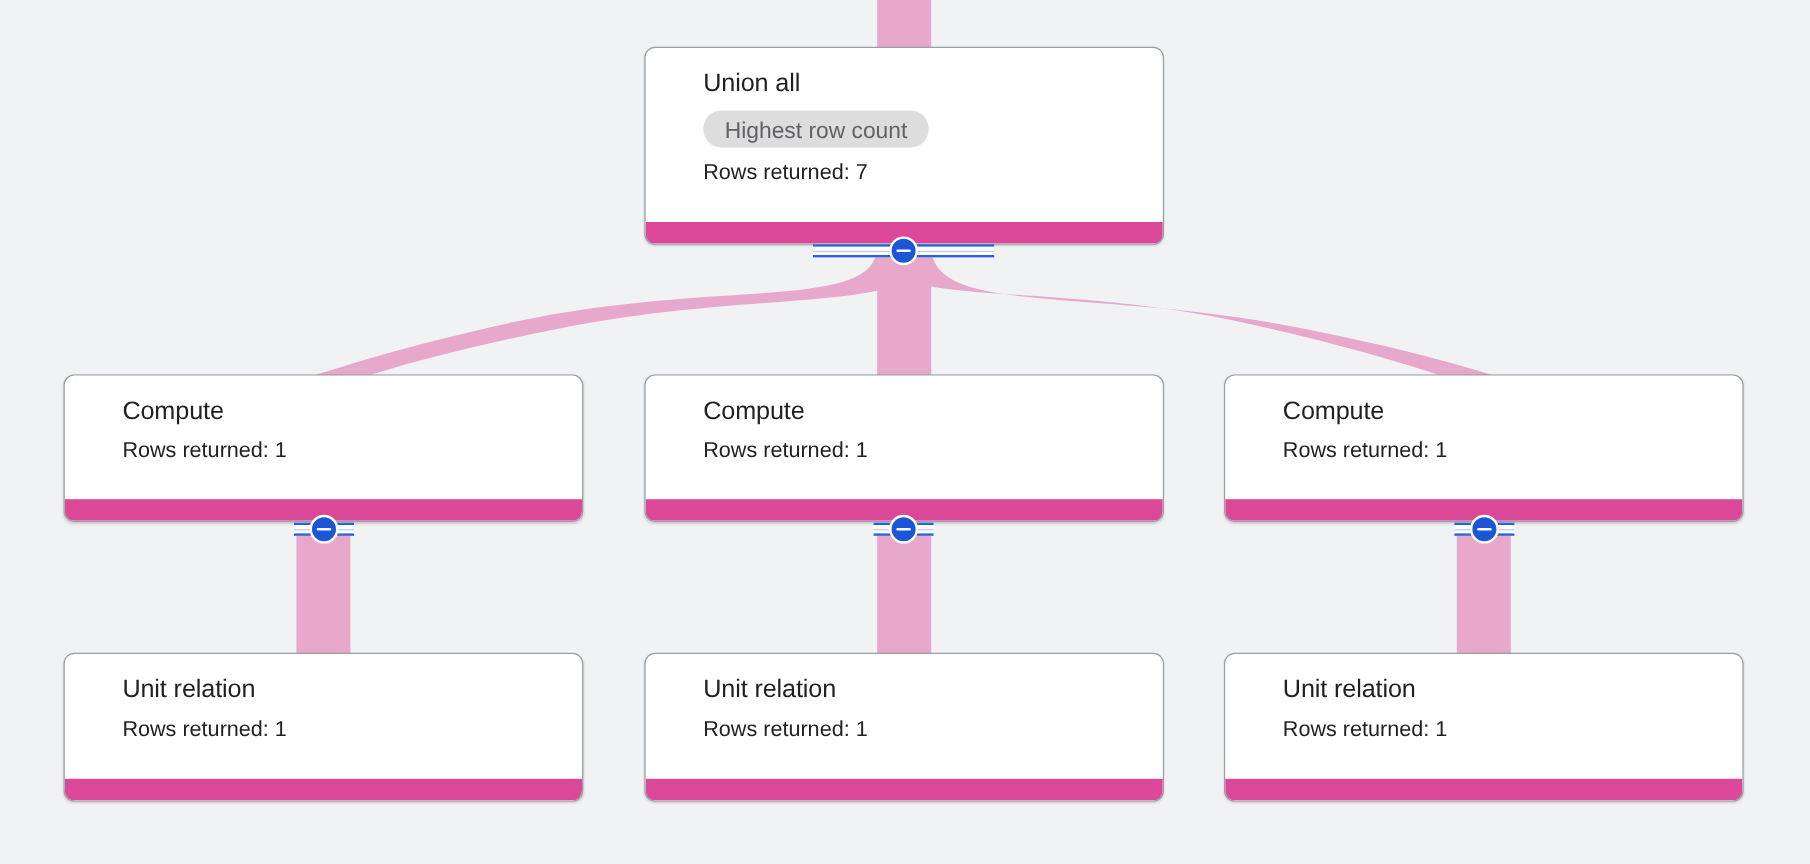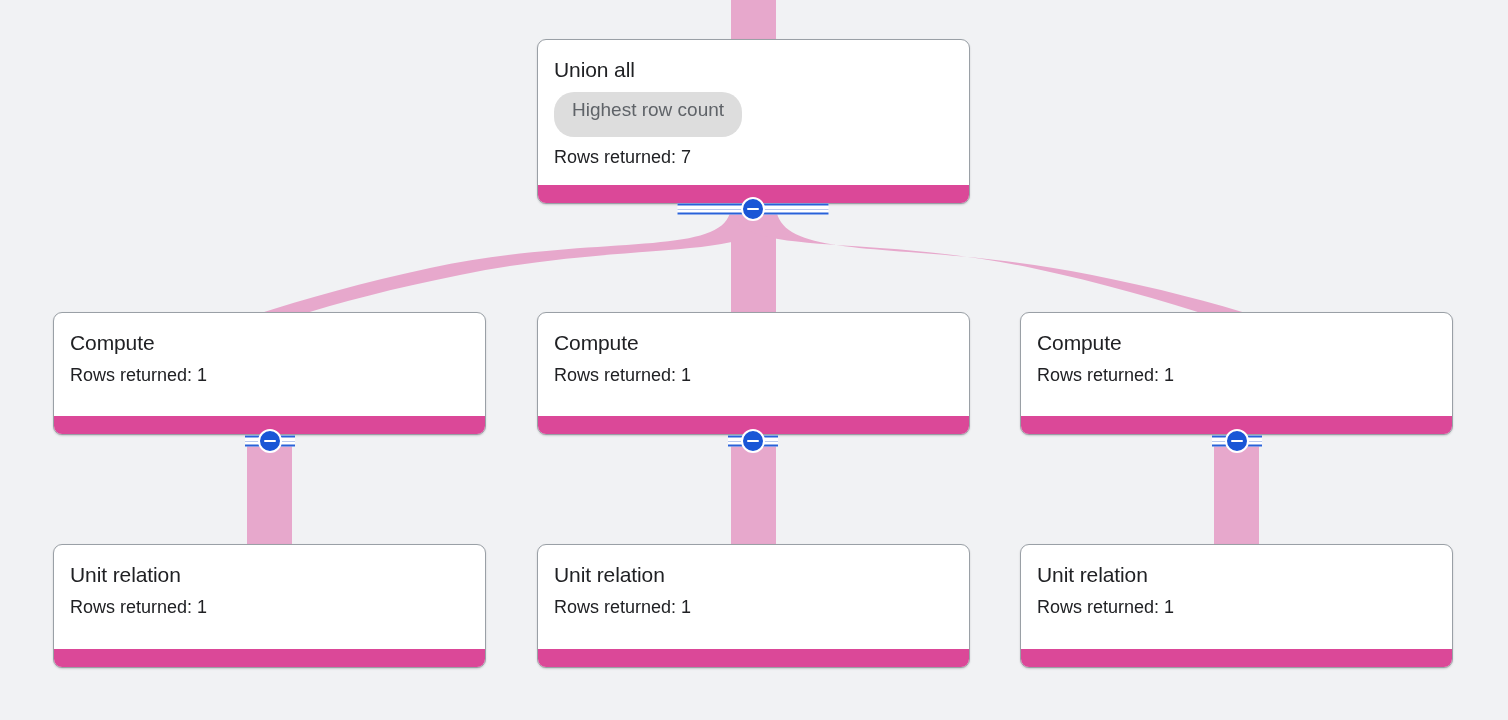--- a/index.html
+++ b/index.html
@@ -57,33 +57,34 @@
     border-radius: 9px;
     box-shadow: 0 1px 2px rgba(0,0,0,0.16);
     overflow: hidden;
     display: flex;
     flex-direction: column;
   }
   .node-body {
     flex: 1 1 auto;
     padding: 17px 16px 0 16px;
     box-sizing: border-box;
+    margin-left: 32px;
   }
   .node-title {
     font-size: 21px;
     line-height: 25px;
     color: #202124;
     font-weight: 400;
     letter-spacing: -0.1px;
     white-space: nowrap;
   }
   .node-badge {
     display: inline-block;
     margin-top: 10px;
-    padding: 7px 18px 16px 18px;
+    padding: 7px 18px 2px 18px;
     background: #DDDDDD;
     color: #5F6368;
     border-radius: 20px;
     font-size: 19px;
     line-height: 22px;
     white-space: nowrap;
   }
   .node-sub {
     margin-top: 9px;
     font-size: 18px;

